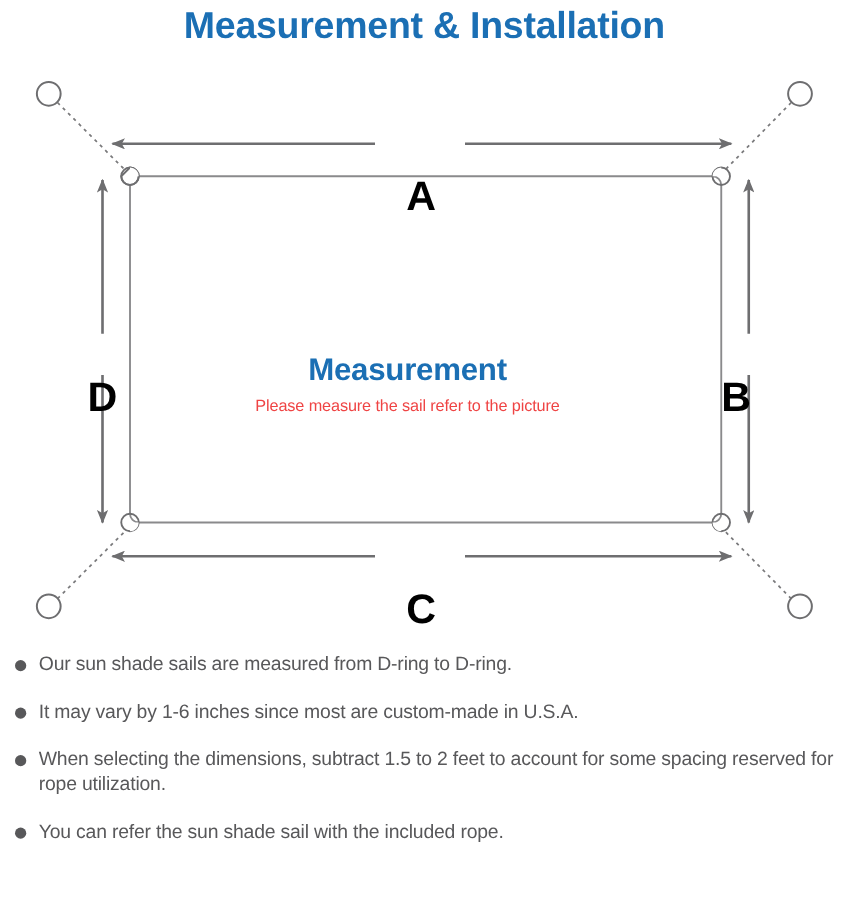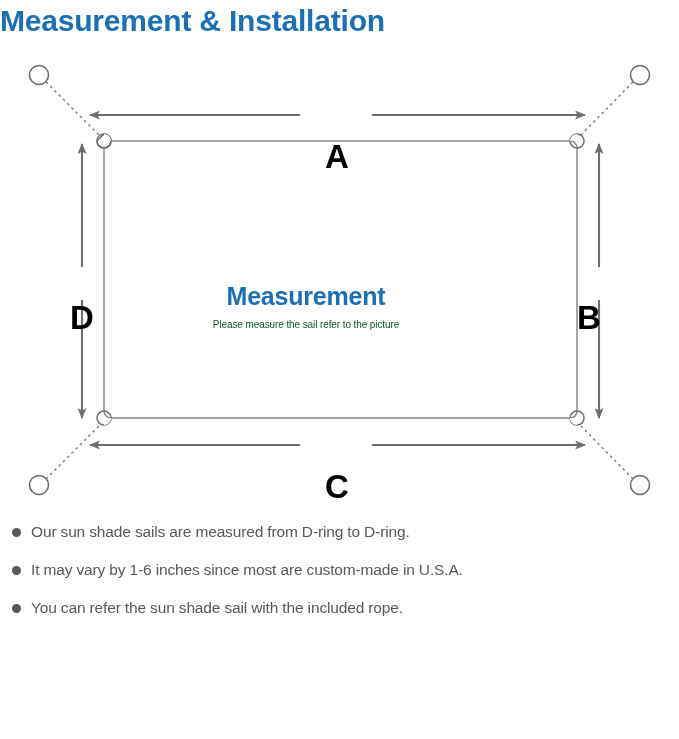--- a/index.html
+++ b/index.html
@@ -14,21 +14,21 @@
     font-family: "Liberation Sans", sans-serif;
     -webkit-font-smoothing: antialiased;
   }
 
   
   .page-title {
     position: absolute;
     left: 0;
     top: 0;
     width: 679px;
-    text-align: left;
+    text-align: center;
     font-size: 30px;
     font-weight: bold;
     color: #1b6fb4;
     letter-spacing: -0.2px;
     line-height: 38px;
     padding-top: 2px;
     box-sizing: border-box;
   }
 
   
@@ -43,31 +43,32 @@
     display: block;
   }
 
   .center-label {
     position: absolute;
     left: 0;
     top: 236px;
     width: 612px;
     text-align: center;
     pointer-events: none;
+    padding-left: 20px;
   }
   .center-title {
     font-size: 25px;
     font-weight: bold;
     color: #1b6fb4;
     line-height: 30px;
     letter-spacing: -0.2px;
   }
   .center-sub {
-    font-size: 10px;
-    color: #14532d;
+    font-size: 13px;
+    color: #ef4444;
     line-height: 22px;
     padding-top: 3px;
     letter-spacing: -0.1px;
   }
 
   .dim-letter {
     position: absolute;
     font-family: "Liberation Sans", sans-serif;
     font-weight: bold;
     font-size: 33px;
@@ -188,15 +189,19 @@
   <div class="note-item">
     <span class="note-bullet"></span>
     <span>Our sun shade sails are measured from D-ring to D-ring.</span>
   </div>
   <div class="note-item">
     <span class="note-bullet"></span>
     <span>It may vary by 1-6 inches since most are custom-made in U.S.A.</span>
   </div>
   <div class="note-item">
     <span class="note-bullet"></span>
+    <span>When selecting the dimensions, subtract 1.5 to 2 feet to account for some spacing reserved for rope utilization.</span>
+  </div>
+  <div class="note-item">
+    <span class="note-bullet"></span>
     <span>You can refer the sun shade sail with the included rope.</span>
   </div>
 </div>
 
 </body></html>

